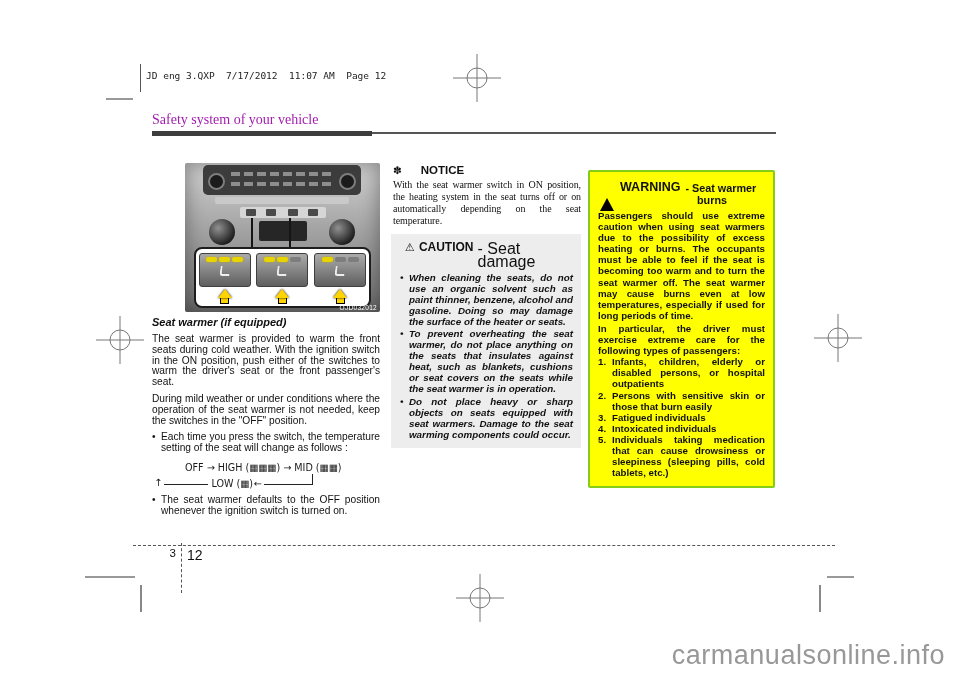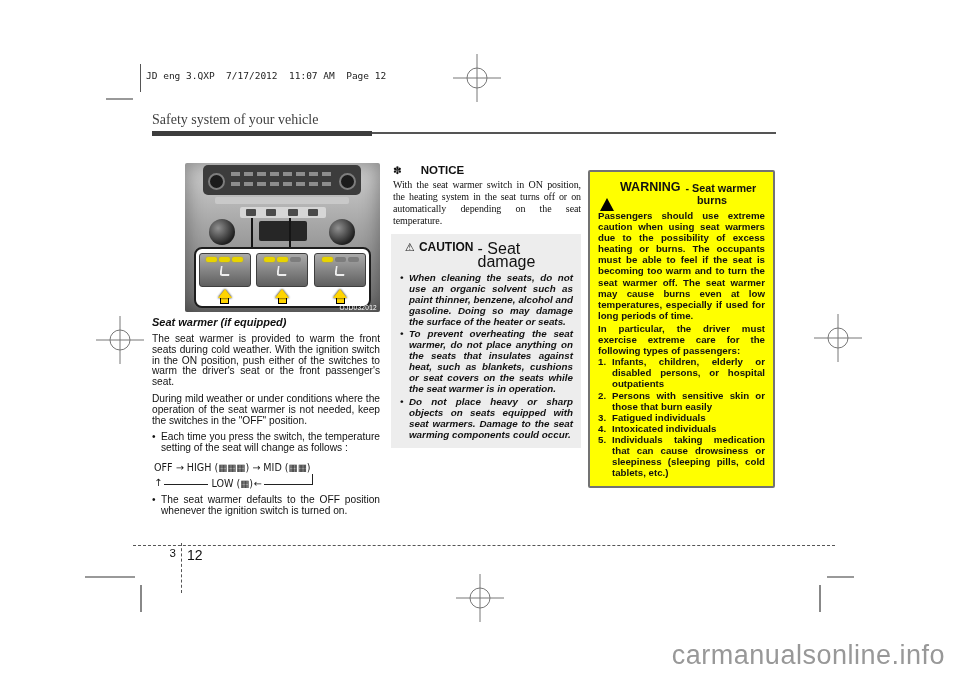--- a/index.html
+++ b/index.html
@@ -14,21 +14,21 @@
   .crop-tl-v{left:140px;top:64px;width:1px;height:28px;background:#555;}
   .crop-tl-h{left:106px;top:98px;width:27px;height:2px;}
   .crop-bl-h{left:85px;top:576px;width:50px;height:2px;}
   .crop-bl-v{left:140px;top:585px;width:1.5px;height:27px;background:#888;}
   .crop-br-h{left:827px;top:576px;width:27px;height:2px;}
   .crop-br-v{left:819px;top:585px;width:1.5px;height:27px;background:#888;}
   .regmark{width:48px;height:48px;}
 
   
   .sec-title{left:152px;top:112px;font-family:"Liberation Serif",serif;
-             font-size:14px;color:#404040;}
+             font-size:14px;color:#a21caf;}
   .rule-thick{left:152px;top:131px;width:220px;height:5px;background:#3d3d3d;}
   .rule-thin{left:372px;top:132px;width:404px;height:2px;background:#555;}
 
   
   .col1{left:152px;top:163px;width:228px;}
   .photo{position:relative;width:195px;height:149px;margin-left:33px;
          background:linear-gradient(180deg,#d2d2d2 0%,#a8a8a8 40%,#6e6e6e 100%);
          border-radius:2px;box-shadow:inset 0 0 20px rgba(0,0,0,.4);overflow:hidden;}
   .audio-unit{position:absolute;left:18px;top:2px;width:158px;height:30px;
               background:#3c3c3c;border-radius:5px;}
@@ -68,21 +68,21 @@
   .arrstem{width:7px;height:5px;background:#ffd400;border:1px solid #000;border-top:none;}
   .photo-code{position:absolute;right:3px;bottom:1px;color:#fff;font-size:6.5px;letter-spacing:.3px;}
   .fig-caption{margin-top:4px;font-size:11px;font-weight:bold;font-style:italic;}
   .p{font-size:10.2px;line-height:10.8px;text-align:justify;margin-top:5px;}
   .p.mt6{margin-top:6px;}
   .c1bullet{display:flex;margin-top:6px;font-size:10.2px;line-height:10.8px;}
   .bdot{width:9px;flex:none;}
   .btext{flex:1;text-align:justify;}
   .sw-diagram{margin-top:8px;margin-left:2px;font-family:"DejaVu Sans",sans-serif;
               font-size:9.6px;color:#1a1a1a;}
-  .sw-l1{white-space:nowrap;}
+  .sw-l1{white-space:nowrap;margin-left:31px;}
   .sw-l2{display:flex;align-items:flex-end;height:15px;margin-top:1px;}
   .up{font-size:10px;line-height:10px;margin-bottom:1px;}
   .connl{width:44px;height:8px;border-bottom:1px solid #222;margin:0 2px 4px 2px;}
   .connr{width:48px;height:10px;border-bottom:1px solid #222;border-right:1px solid #222;
          margin:0 2px 4px 2px;}
   .lowlab{margin:0 1px;}
 
   
   .col2{left:393px;top:164px;width:188px;}
   .n-head{display:flex;gap:3px;align-items:baseline;}
@@ -96,21 +96,21 @@
   .c-tri{font-family:"DejaVu Sans",sans-serif;font-size:11px;line-height:13px;}
   .c-title{font-size:12px;font-weight:bold;line-height:13px;}
   .c-sub{font-size:16px;font-weight:normal;line-height:13px;margin-top:.5px;}
   .cb-list{margin:4px 0 0;padding:0;}
   .cb-item{list-style:none;position:relative;padding-left:10px;font-size:9.8px;
            line-height:11.1px;font-weight:bold;font-style:italic;text-align:justify;margin-top:1px;}
   .cb-item::before{content:"\2022";position:absolute;left:1px;}
 
   
   .warning-box{left:588px;top:170px;width:187px;height:318px;background:#ffff00;
-               border:2px solid #737373;border-radius:2px;padding:5px 8px;
+               border:2px solid #84cc16;border-radius:2px;padding:5px 8px;
                box-sizing:border-box;overflow:hidden;}
   .w-head{display:flex;gap:5px;align-items:flex-start;margin-top:3px;padding-left:2px;}
   .tri-wrap{position:relative;width:15px;height:13px;flex:none;margin-top:1px;}
   .tri{width:0;height:0;border-left:7.5px solid transparent;border-right:7.5px solid transparent;
        border-bottom:13px solid #000;}
   .excl{position:absolute;left:0;right:0;top:3px;color:#ffff00;font-size:9px;
         font-weight:bold;text-align:center;line-height:10px;}
   .w-title{font-size:12.5px;font-weight:bold;line-height:14px;}
   .w-sub{font-size:10.8px;font-weight:bold;line-height:14px;margin-top:1px;}
   .w-sub2{font-size:10.8px;font-weight:bold;padding-left:99px;line-height:11px;}

